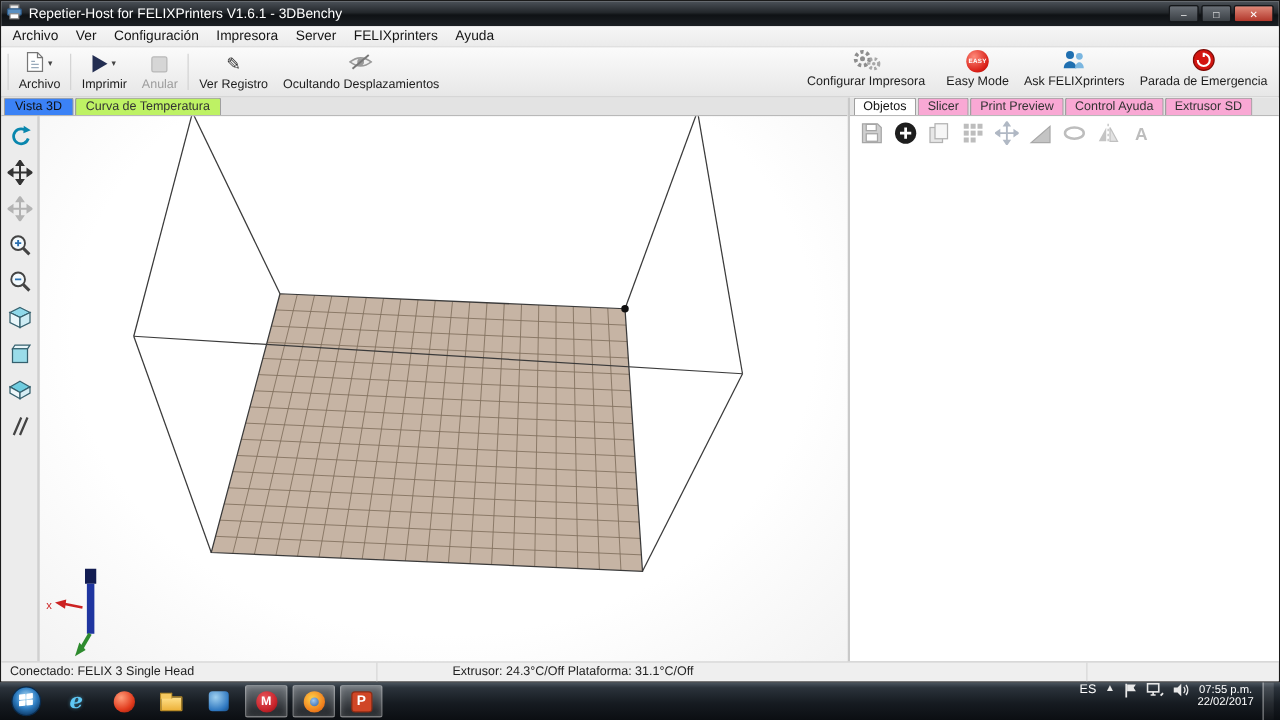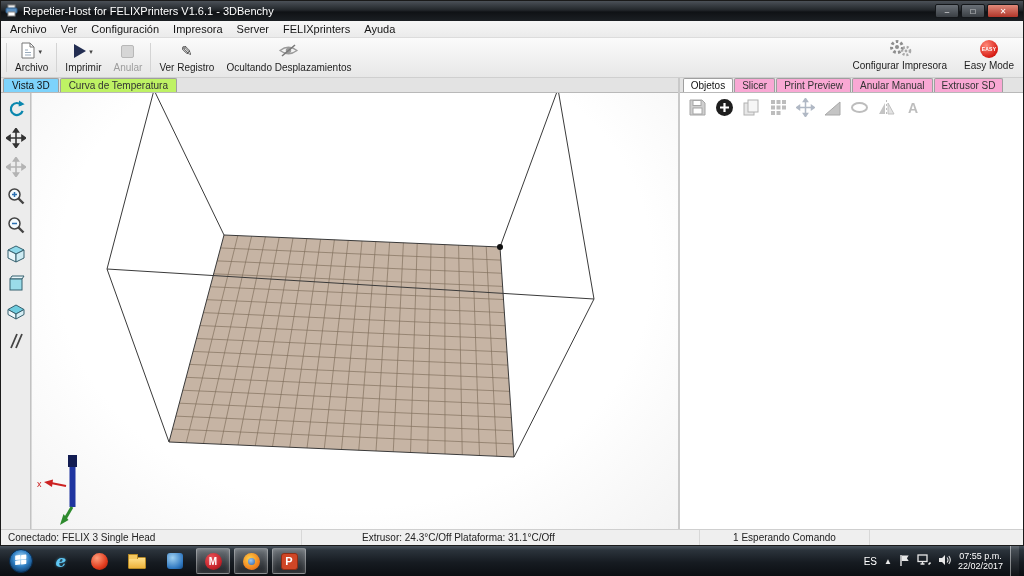--- a/index.html
+++ b/index.html
@@ -30,21 +30,21 @@
   .ic-play{width:0;height:0;border-left:12px solid #232e52;border-top:7px solid transparent;border-bottom:7px solid transparent}
   .ic-stop{width:13px;height:13px;background:#d6d6d6;border:1px solid #b8b8b8;border-radius:2px}
   .ic-pencil{font-size:14px;color:#333;line-height:1}
   .easy-circle{width:18px;height:18px;border-radius:50%;background:radial-gradient(circle at 35% 30%,#ff8a7a,#d81d15 70%,#8c0d08);color:#fff;font-size:5px;font-weight:bold;display:flex;align-items:center;justify-content:center;letter-spacing:.2px}
 
   
   .main{flex:1;display:flex;min-height:0}
   .left-stack{width:678px;display:flex;flex-direction:column}
   .vtabs{height:15px;background:#e3e3e3;display:flex;align-items:flex-end;border-bottom:1px solid #b9b9b9;padding-left:1px;flex:0 0 auto}
   .vtab{font-size:10px;padding:1px 8px 1px 8px;border:1px solid #9f9f9f;border-bottom:none;background:#bef264;color:#333;margin-left:1px;border-radius:2px 2px 0 0}
-  .vtab.active{background:#7dd3fc;color:#111}
+  .vtab.active{background:#3b82f6;color:#111}
   .workarea{flex:1;display:flex;min-height:0}
   .tools{width:30px;background:#ececec;border-right:1px solid #c2c2c2;display:flex;flex-direction:column;align-items:center;padding-top:4px;gap:5px;flex:0 0 auto}
   .tool-btn{width:24px;height:24px;display:flex;align-items:center;justify-content:center;border-radius:3px}
   .viewport{flex:1;position:relative;background:radial-gradient(ellipse at 50% 40%,#ffffff 65%,#f3f3f3);border-left:1px solid #dadada}
   .viewport svg{position:absolute;left:0;top:0}
 
   .right-panel{width:346px;border-left:2px solid #c9c9c9;display:flex;flex-direction:column;background:#fff}
   .rtabs{height:15px;background:#e3e3e3;display:flex;align-items:flex-end;border-bottom:1px solid #b9b9b9;padding-left:2px;flex:0 0 auto}
   .rtab{font-size:10px;padding:1px 7px;border:1px solid #9f9f9f;border-bottom:none;background:#f9a8d4;margin-left:1px;color:#333;border-radius:2px 2px 0 0}
   .rtab.active{background:#fff;color:#111}
@@ -66,21 +66,21 @@
   .start{width:38px}
   .ie-e{color:#5fc8f5;font-family:"DejaVu Serif",serif;font-style:italic;font-weight:bold;font-size:17px;line-height:1;text-shadow:0 0 3px rgba(95,200,245,.55)}
   .red-orb{width:17px;height:17px;border-radius:50%;background:radial-gradient(circle at 35% 30%,#ff9d7a,#e23c1e 60%,#8e1607)}
   .folder{width:18px;height:12px;background:linear-gradient(#ffe08a,#edb33c);border:1px solid #b78a26;border-radius:1px;position:relative;margin-top:3px}
   .folder::before{content:"";position:absolute;top:-4px;left:-1px;width:8px;height:4px;background:#f4c860;border:1px solid #b78a26;border-bottom:none;border-radius:1px 1px 0 0}
   .blue-app{width:16px;height:16px;border-radius:3px;background:radial-gradient(circle at 35% 30%,#9fd0f0,#2e77c0 70%,#174a80)}
   .mb-circle{width:17px;height:17px;border-radius:50%;background:radial-gradient(circle at 38% 32%,#e8555c,#c8252c 60%,#7e0e13);color:#fff;font-weight:bold;font-size:10px;display:flex;align-items:center;justify-content:center}
   .ff-circle{width:17px;height:17px;border-radius:50%;background:radial-gradient(circle at 40% 35%,#ffd24a,#f07f1d 65%,#c25a12);position:relative}
   .ff-circle::after{content:"";position:absolute;inset:5px;border-radius:50%;background:radial-gradient(circle at 40% 35%,#9fc8f0,#2b5fa8)}
   .pp-square{width:17px;height:17px;border-radius:3px;background:#d04626;color:#fff;font-weight:bold;font-size:11px;display:flex;align-items:center;justify-content:center;border:1px solid #8f2c14}
-  .tray{margin-left:auto;display:flex;align-items:center;gap:7px;color:#fff;padding-right:3px}
+  .tray{margin-left:auto;display:flex;align-items:flex-start;gap:7px;color:#fff;padding-right:3px}
   .tray-lang{font-size:10px;color:#fff}
   .tray-arrow{font-size:8px;color:#e9e9e9}
   .clock{font-size:9px;line-height:10px;text-align:center;color:#fff}
   .show-desktop{width:9px;height:30px;border-left:1px solid rgba(255,255,255,.45);background:linear-gradient(rgba(255,255,255,.14),rgba(255,255,255,.02))}
 </style>
 </head>
 <body>
 
 <div class="app">
 
@@ -173,20 +173,41 @@
               </svg></span>
           </span>
         <span class="tlabel">Configurar Impresora</span>
       </div>
       <div class="tsep"></div>
       <div class="tbtn">
         <span class="irow">
             <span class="easy-circle">EASY</span>
           </span>
         <span class="tlabel">Easy Mode</span>
+      </div>
+      <div class="tbtn">
+        <span class="irow">
+            <span><svg width="20" height="17">
+                <circle cx="7" cy="5" r="3.2" fill="#1f6fb0"></circle>
+                <path d="M2 15.5c0-4 3-5.6 5-5.6s5 1.6 5 5.6z" fill="#1f6fb0"></path>
+                <circle cx="14.5" cy="6" r="2.7" fill="#7ab6e0"></circle>
+                <path d="M11 15.5c0-3.4 2.3-4.8 3.5-4.8s3.5 1.4 3.5 4.8z" fill="#7ab6e0"></path>
+              </svg></span>
+          </span>
+        <span class="tlabel">Ask FELIXprinters</span>
+      </div>
+      <div class="tbtn">
+        <span class="irow">
+            <span><svg width="18" height="18">
+                <circle cx="9" cy="9" r="8.3" fill="#d31510" stroke="#7e0b06"></circle>
+                <path d="M9 4.2A4.8 4.8 0 1 1 4.2 9" stroke="#fff" stroke-width="1.7" fill="none"></path>
+                <path d="M9 3.2v3.4" stroke="#fff" stroke-width="1.7"></path>
+              </svg></span>
+          </span>
+        <span class="tlabel">Parada de Emergencia</span>
       </div>
     </div>
   </div>
 
   <div class="main">
 
     <div class="left-stack">
       <div class="vtabs">
         <span class="vtab active">Vista 3D</span>
         <span class="vtab">Curva de Temperatura</span>
@@ -327,21 +348,21 @@
           </svg>
         </div>
       </div>
     </div>
 
     <div class="right-panel">
       <div class="rtabs">
         <span class="rtab active">Objetos</span>
         <span class="rtab">Slicer</span>
         <span class="rtab">Print Preview</span>
-        <span class="rtab">Anular Manual</span>
+        <span class="rtab">Control Ayuda</span>
         <span class="rtab">Extrusor SD</span>
       </div>
 
       <div class="rtoolbar">
         <span><svg width="19" height="19">
               <path d="M2 2h12l3 3v12H2z" fill="#cfcfcf" stroke="#a6a6a6"></path>
               <rect x="5" y="10" width="9" height="6" fill="#fff" stroke="#a6a6a6"></rect>
               <rect x="5" y="2.5" width="8" height="5" fill="#fff" stroke="#a6a6a6"></rect>
             </svg></span>
         <span><svg width="19" height="19">
@@ -389,21 +410,20 @@
             </svg></span>
       </div>
 
       <div class="rbody"></div>
     </div>
   </div>
 
   <div class="statusbar">
     <div class="sb sb1">Conectado: FELIX 3 Single Head</div>
     <div class="sb sb2">Extrusor: 24.3°C/Off Plataforma: 31.1°C/Off</div>
-    <div class="sb sb3">1 Esperando Comando</div>
     <div class="sb sb4"></div>
   </div>
 </div>
 
 <div class="taskbar">
   <span class="tb-item start">
     <svg width="26" height="26">
         <defs>
           <radialGradient id="orb" cx="50%" cy="38%" r="65%">
             <stop offset="0" stop-color="#bfe6fb"></stop>

